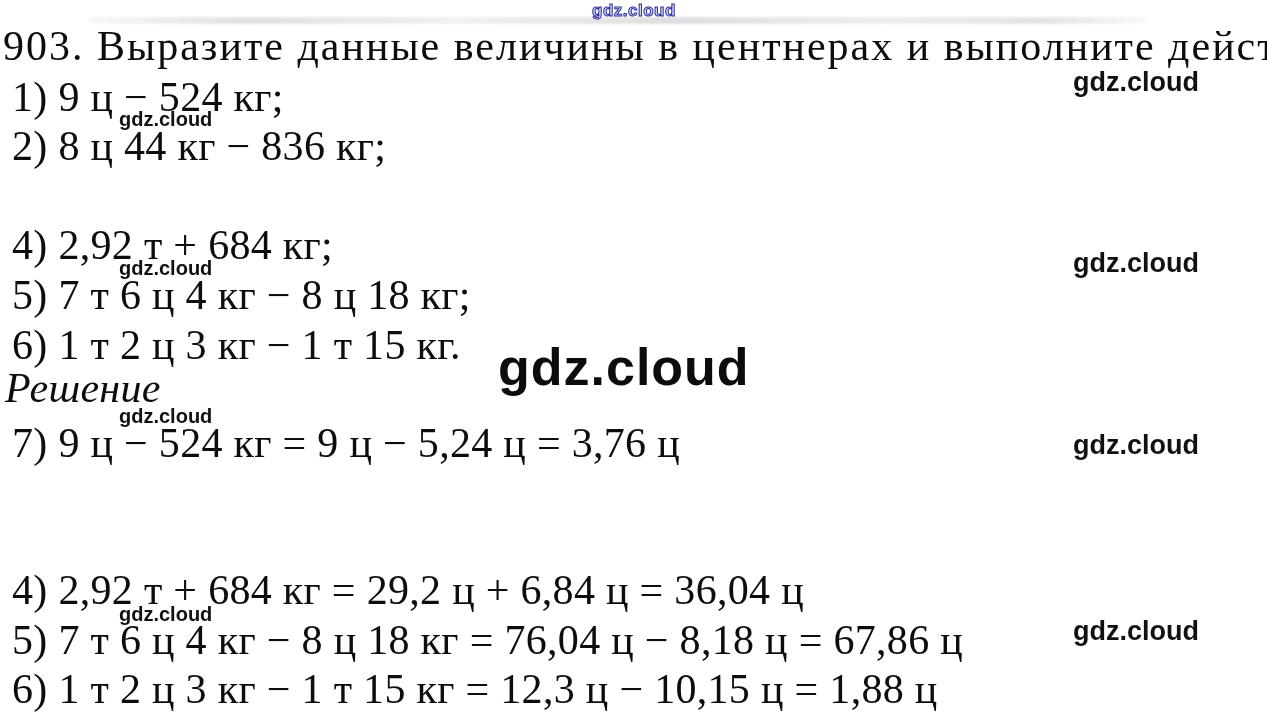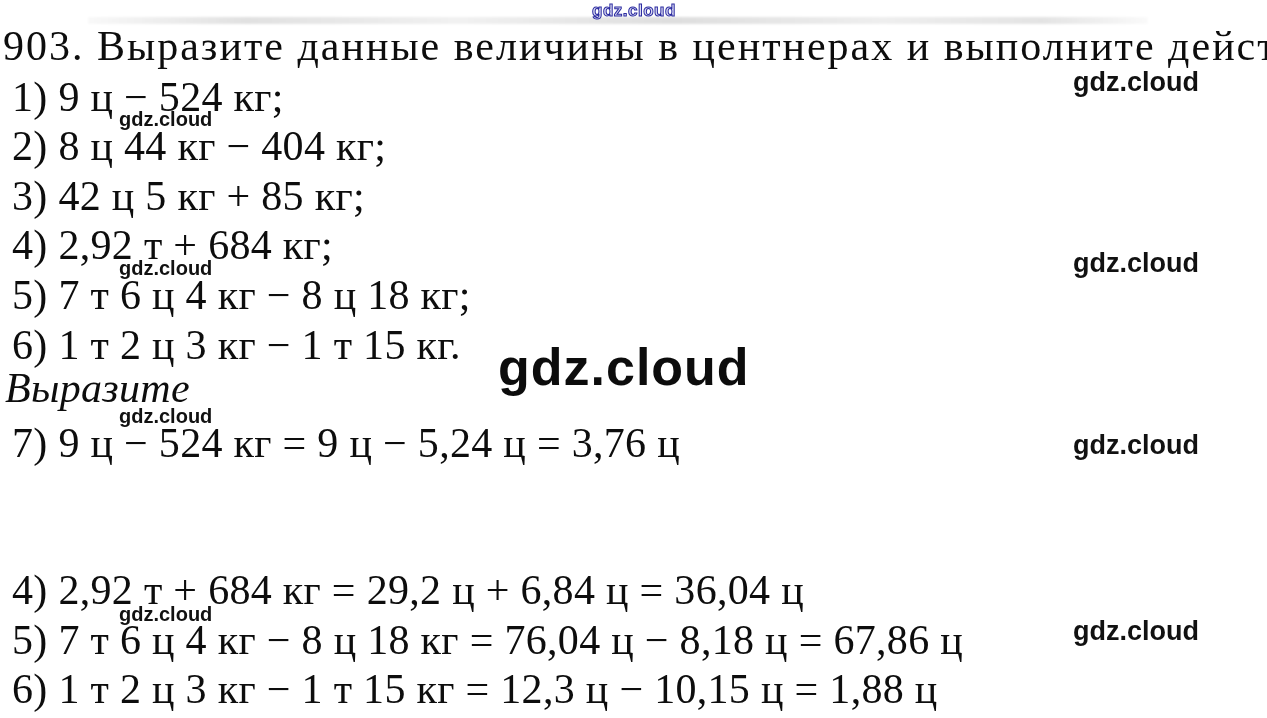--- a/index.html
+++ b/index.html
@@ -103,26 +103,25 @@
   <span class="wm wm-small" style="top:109px">gdz.cloud</span>
   <span class="wm wm-small" style="top:258px">gdz.cloud</span>
   <span class="wm wm-small" style="top:406px">gdz.cloud</span>
   <span class="wm wm-small" style="top:604px">gdz.cloud</span>
 
   <span class="wm wm-center">gdz.cloud</span>
 
   <div class="line title">903. Выразите данные величины в центнерах и выполните действия:</div>
 
   <div class="line" style="top:73px">1) 9 ц − 524 кг;</div>
-  <div class="line" style="top:122px">2) 8 ц 44 кг − 404 кг;</div>
-  <div class="line" style="top:172px">3) 42 ц 5 кг + 85 кг;</div>
+  <div class="line" style="top:122px">2) 8 ц 44 кг − 836 кг;</div>
   <div class="line" style="top:221px">4) 2,92 т + 684 кг;</div>
   <div class="line" style="top:271px">5) 7 т 6 ц 4 кг − 8 ц 18 кг;</div>
   <div class="line" style="top:321px">6) 1 т 2 ц 3 кг − 1 т 15 кг.</div>
 
-  <div class="line heading" style="top:364px">Выразите</div>
+  <div class="line heading" style="top:364px">Решение</div>
 
   <div class="line" style="top:419px">7) 9 ц − 524 кг = 9 ц − 5,24 ц = 3,76 ц</div>
   <div class="line" style="top:566px">4) 2,92 т + 684 кг = 29,2 ц + 6,84 ц = 36,04 ц</div>
   <div class="line" style="top:616px">5) 7 т 6 ц 4 кг − 8 ц 18 кг = 76,04 ц − 8,18 ц = 67,86 ц</div>
   <div class="line" style="top:665px">6) 1 т 2 ц 3 кг − 1 т 15 кг = 12,3 ц − 10,15 ц = 1,88 ц</div>
 
 </div>
 
 </body></html>

